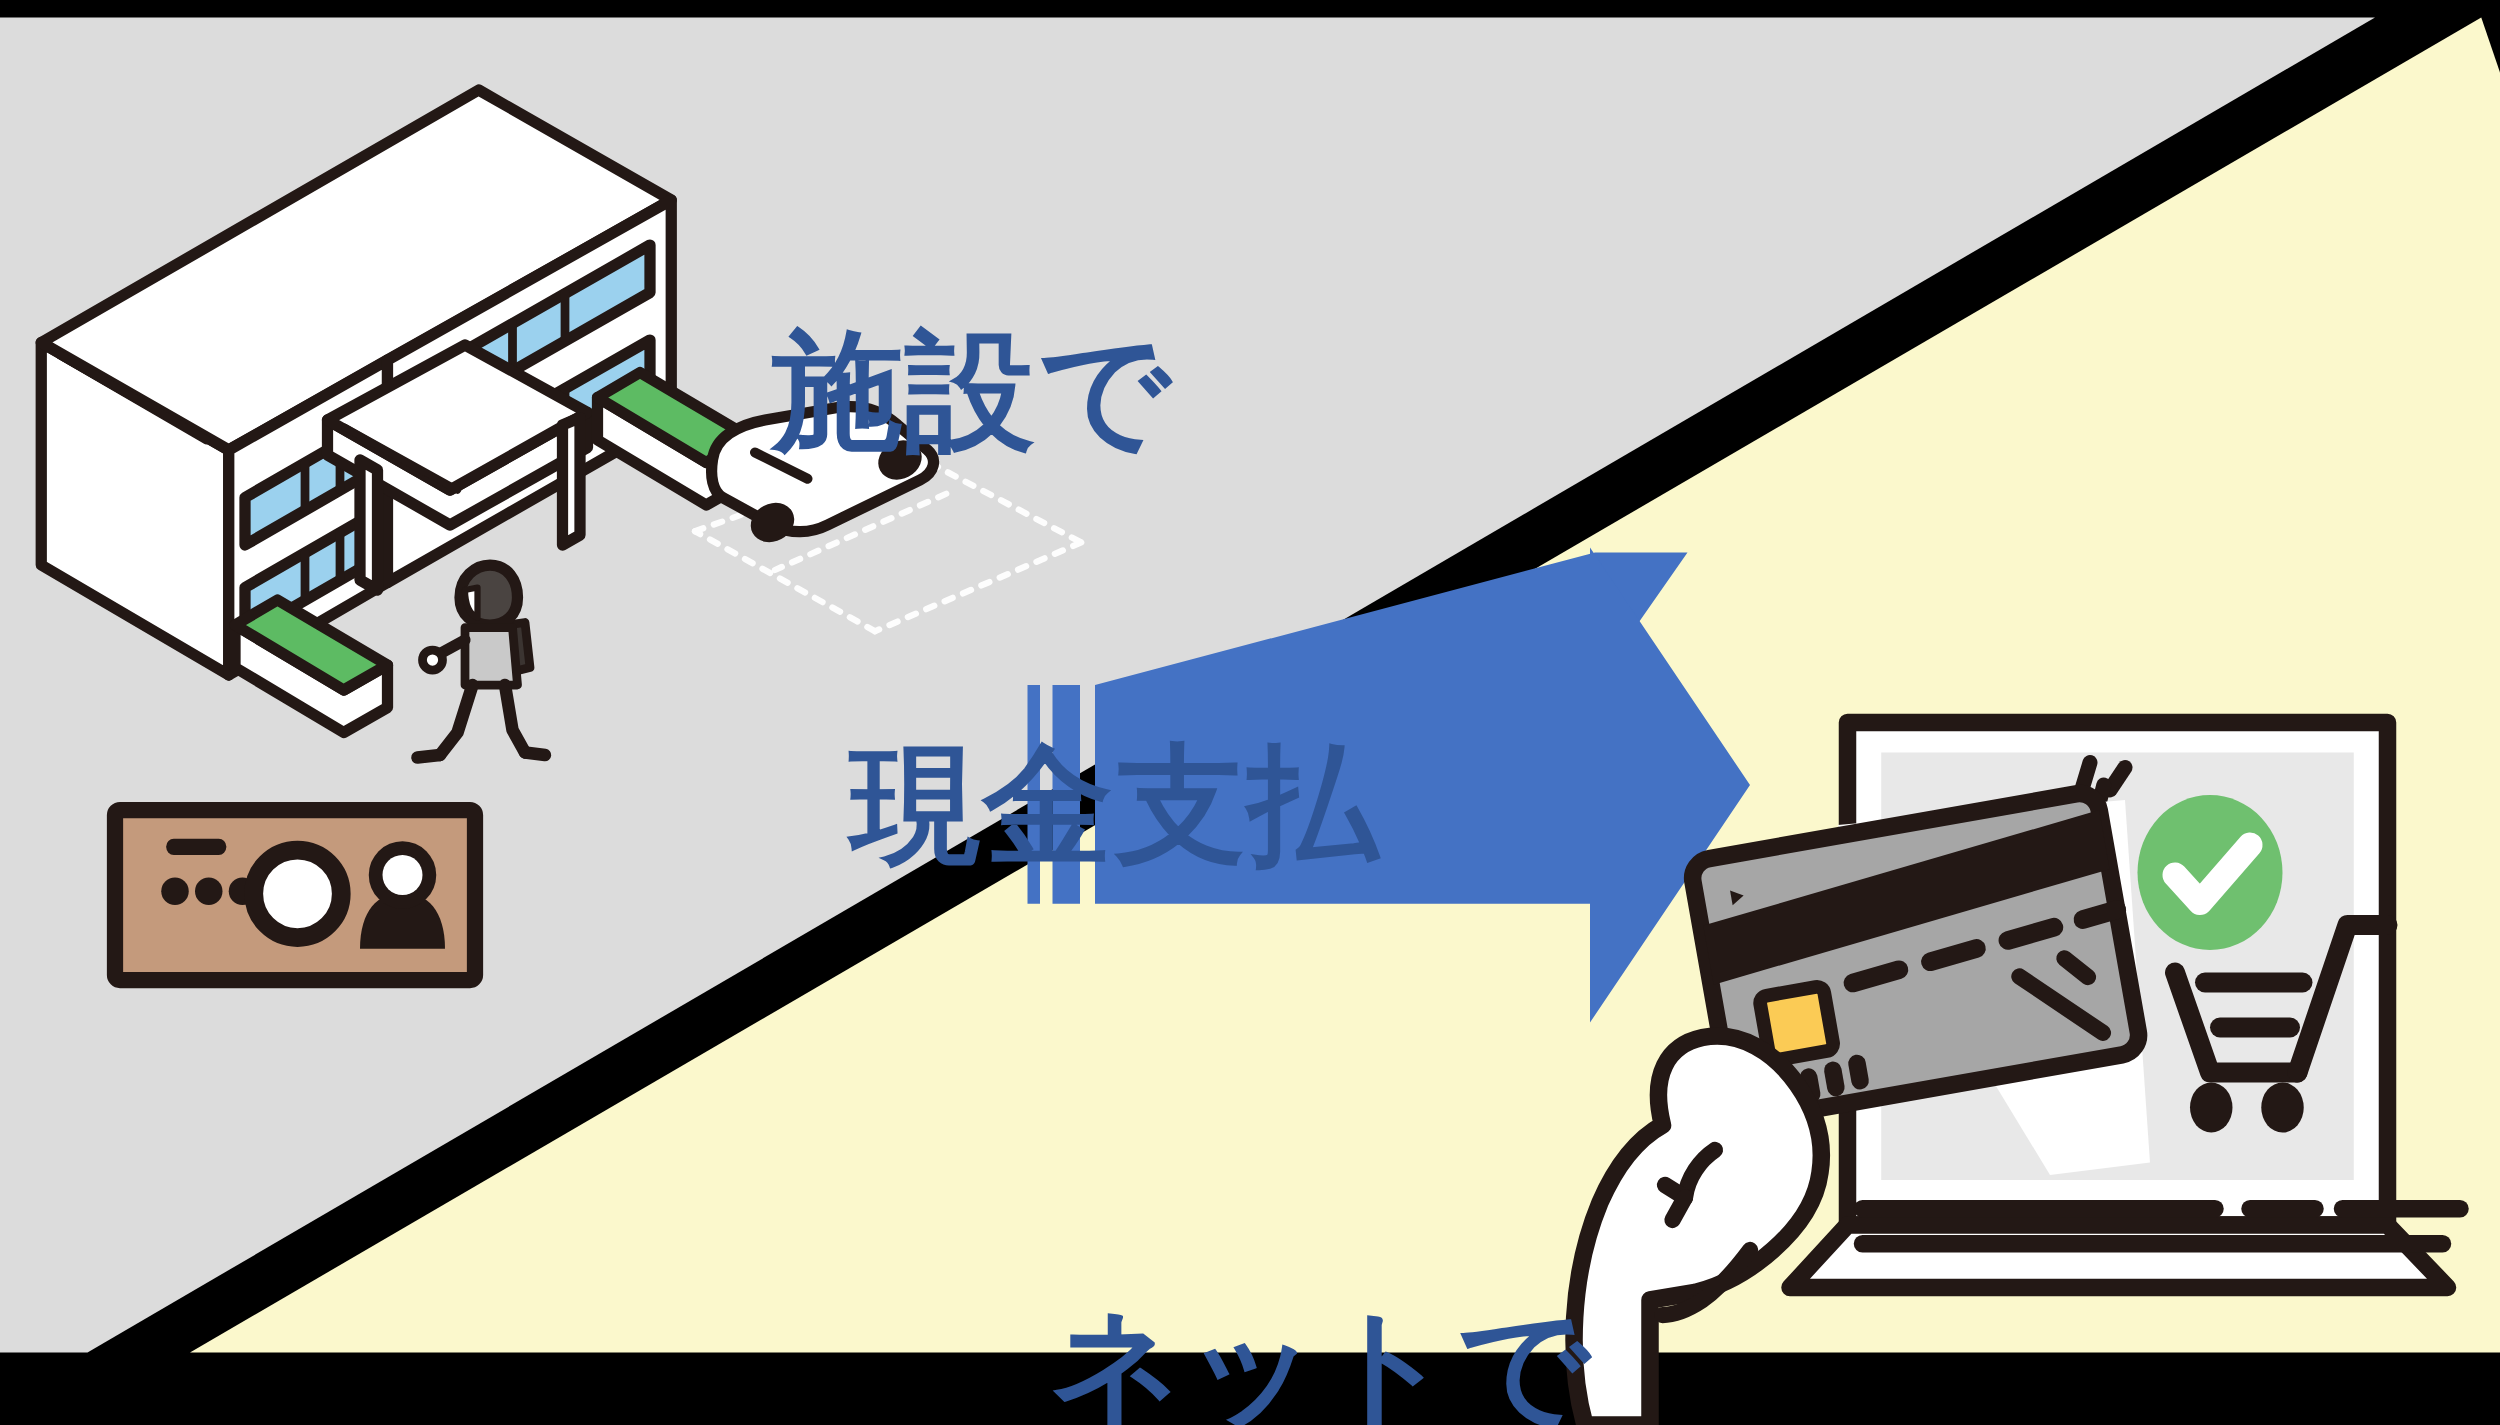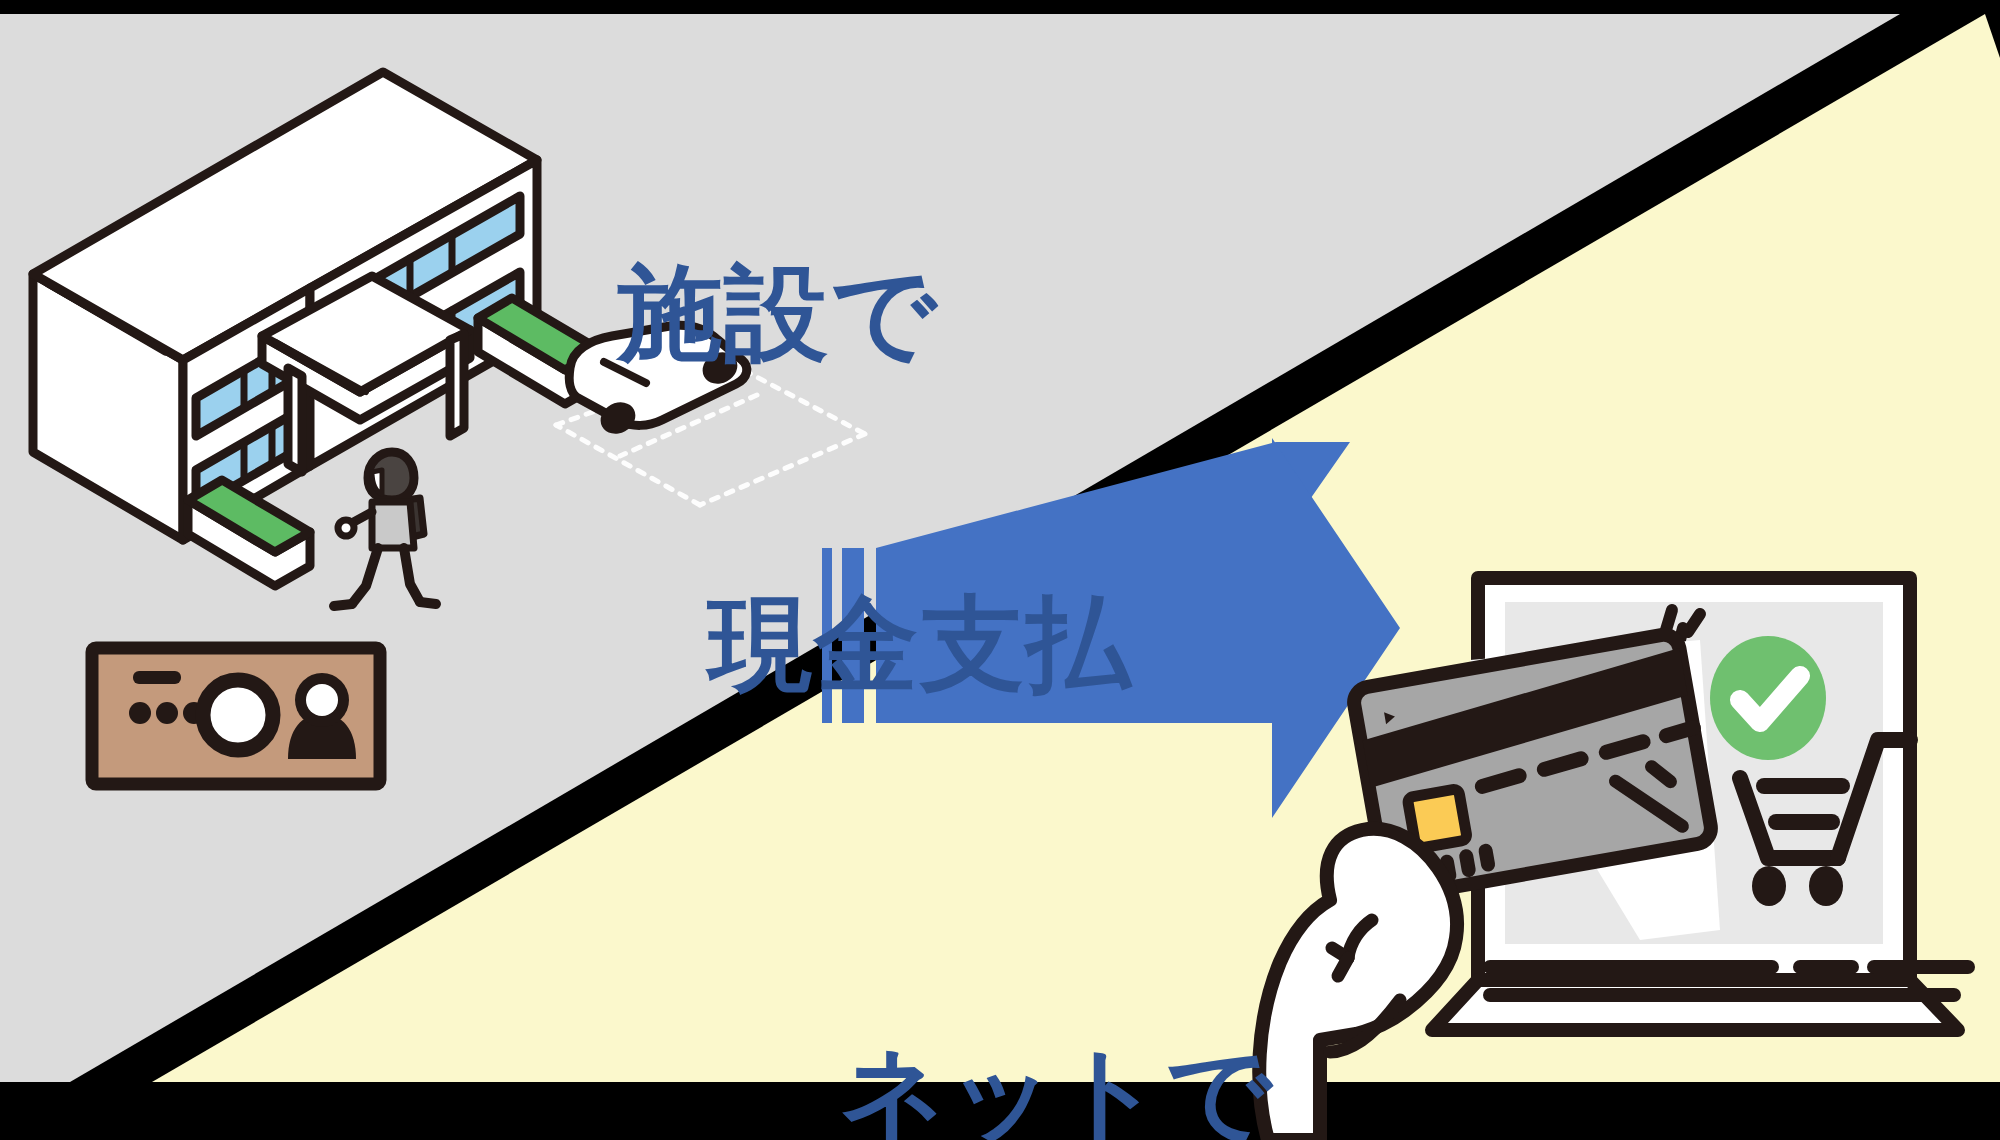--- a/index.html
+++ b/index.html
@@ -21,21 +21,21 @@
     letter-spacing:0.02em;
     line-height:1.06;
     white-space:pre;
     user-select:none;
   }
   #top-caption{
     left:600px; top:38px;
     font-size:104px;
   }
   #top-caption .l1{display:block; margin-left:18px;}
-  #top-caption .l2{display:block; margin-left:108px;}
+  #top-caption .l2{display:block; margin-left:80px;}
 
   #bottom-caption{
     left:810px; top:818px;
     font-size:104px;
   }
   #bottom-caption .l1{display:block; margin-left:30px;}
 </style>
 </head>
 <body>
 

